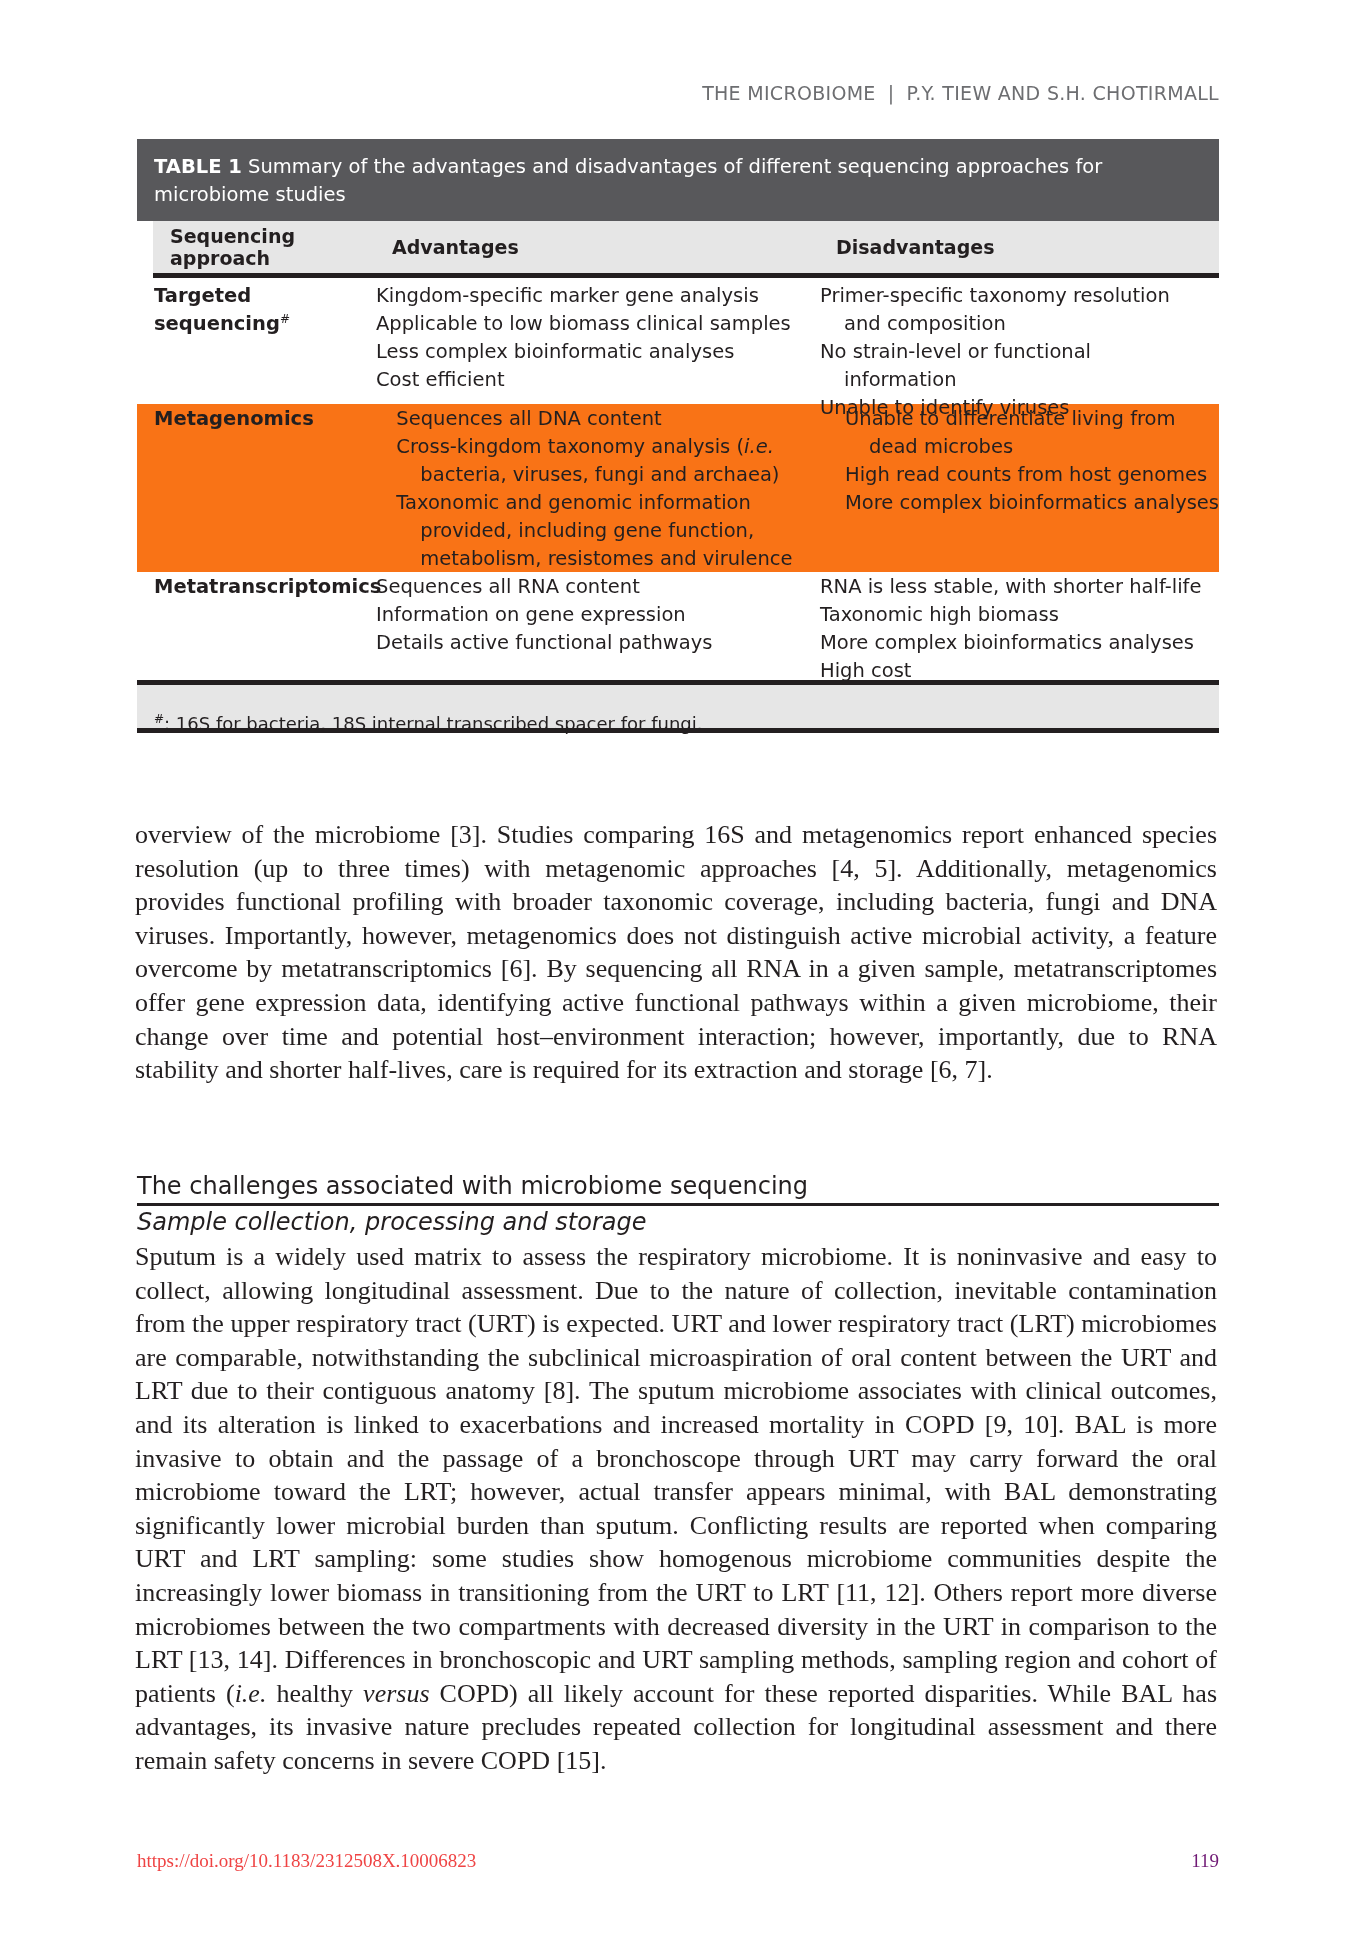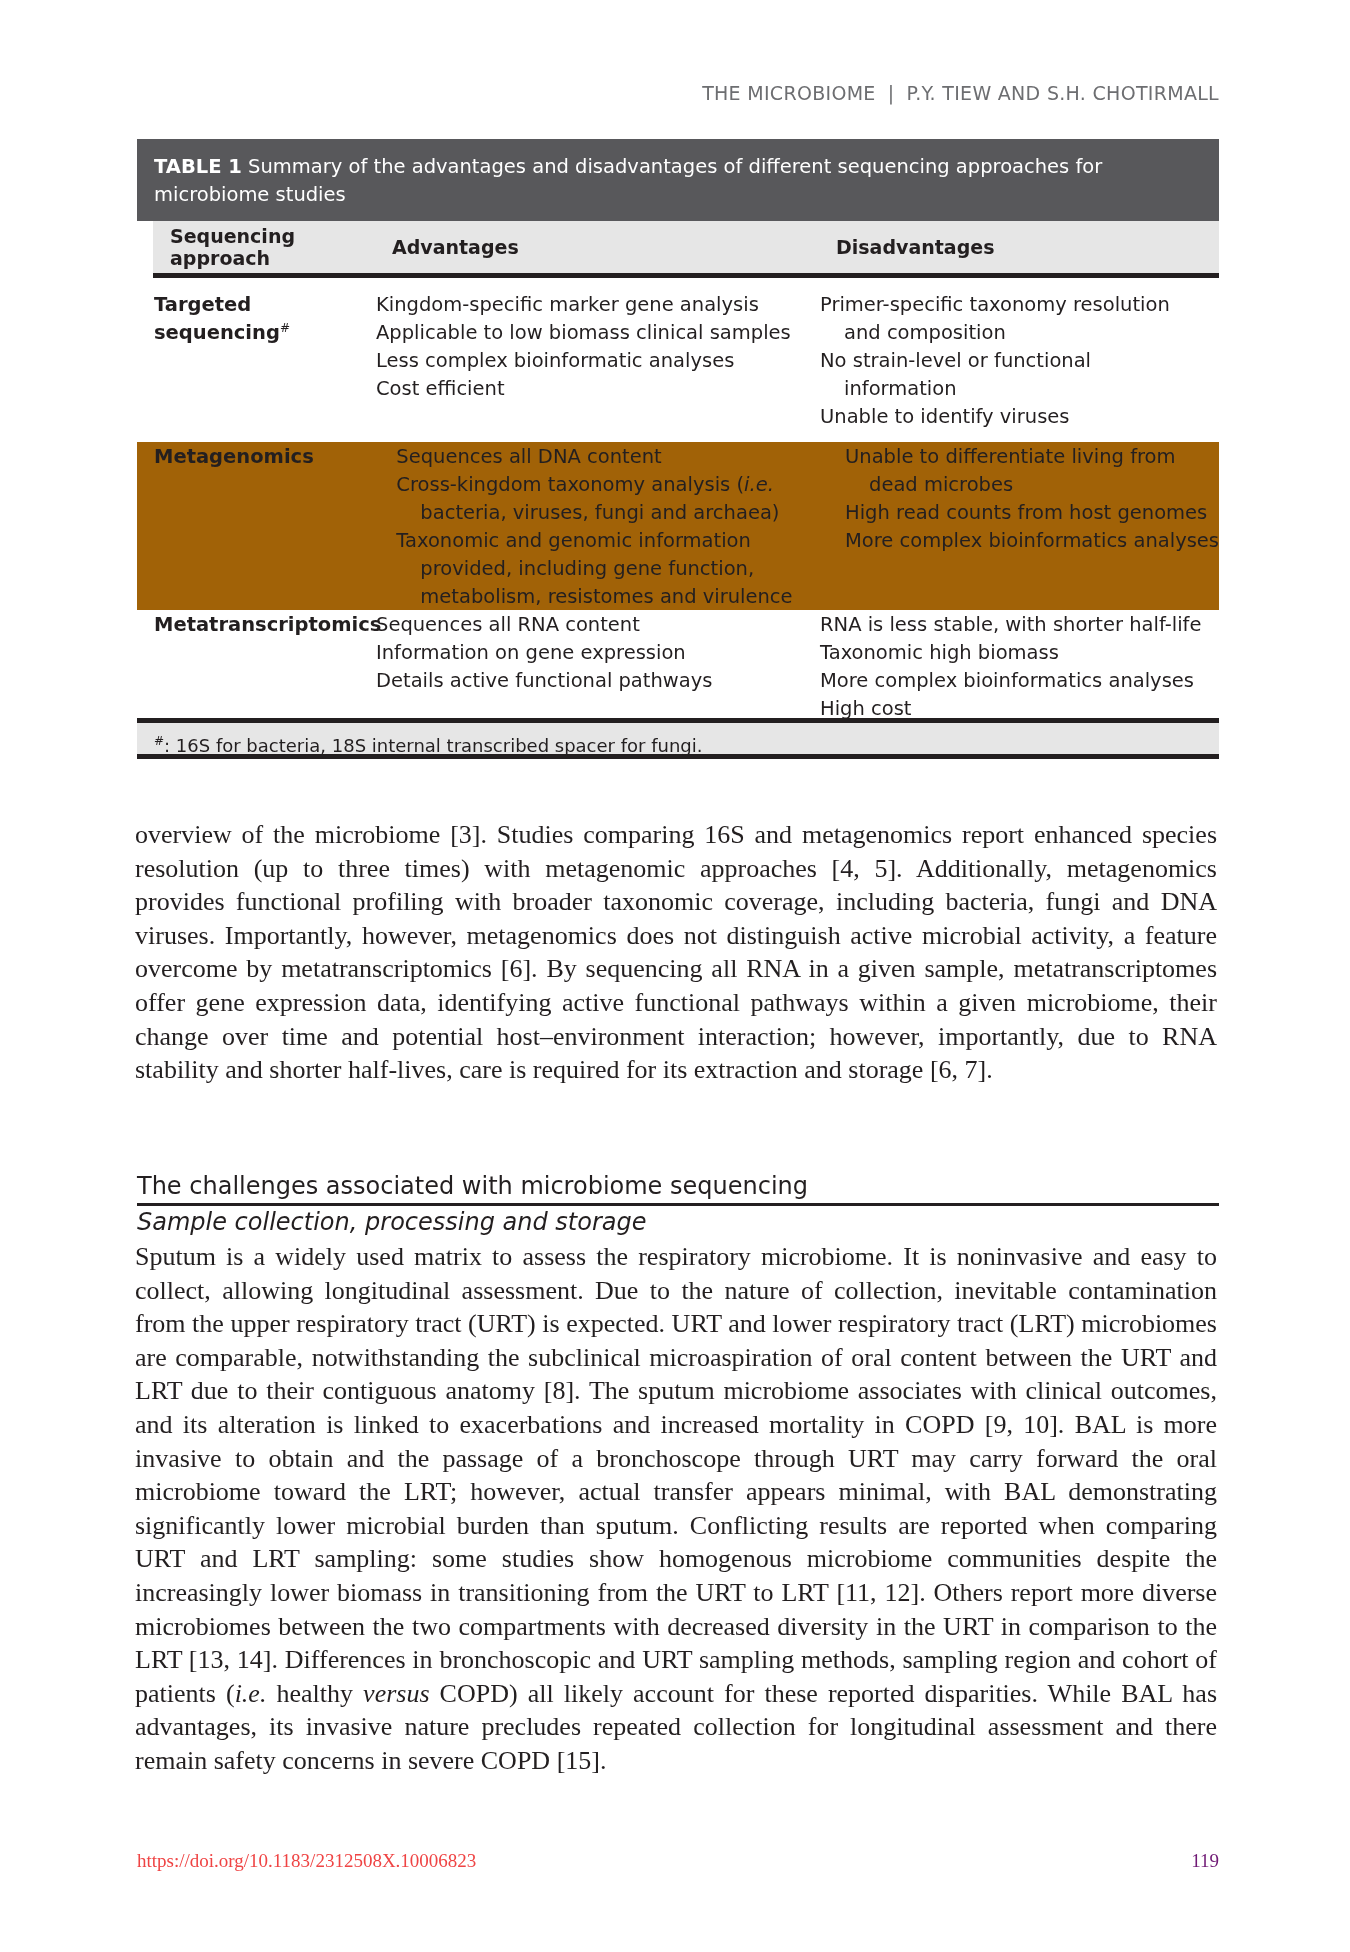--- a/index.html
+++ b/index.html
@@ -17,33 +17,33 @@
   .table-caption {
     background: #58585b; color: #ffffff; font-size: 19.5px; line-height: 28px;
     padding: 14px 21px 13px 17px; height: 55px;
   }
   .table-caption b { font-weight: bold; }
   .col-head-row {
     background: #e6e6e6; height: 52px; display: flex; align-items: center;
     border-bottom: 5px solid #231f20; font-weight: bold; font-size: 19px; margin-left: 16px;
   }
   .row { display: flex; font-size: 19.5px; line-height: 28px; }
-  .row.shaded { background: #a16207; gap: 36px; }
+  .row.shaded { background: #f97316; gap: 36px; }
   .c1 { width: 239px; padding-left: 17px; box-sizing: border-box; font-weight: bold; }
   .c2 { width: 444px; padding-left: 0; box-sizing: border-box; }
   .c3 { flex: 1; box-sizing: border-box; }
   .col-head-row .c1, .col-head-row .c2, .col-head-row .c3 { font-weight: bold; }
   .line { display: block; white-space: nowrap; }
   .line.indent { padding-left: 24px; }
   .sup { font-size: 12px; vertical-align: super; line-height: 0; font-weight: normal; }
-  .r1 { padding-top: 13px; height: 164px; box-sizing: border-box; }
+  .r1 { padding-top: 4px; height: 126px; box-sizing: border-box; }
   .r2 { padding-top: 1px; height: 168px; box-sizing: border-box; }
   .r3 { padding-top: 1px; height: 113px; box-sizing: border-box; border-bottom: 5px solid #231f20; }
   .footnote {
-    background: #e6e6e6; height: 36px; box-sizing: border-box; padding: 12px 17px 0 17px;
+    background: #e6e6e6; height: 48px; box-sizing: border-box; padding: 28px 17px 0 17px;
     font-size: 18px; border-bottom: 5px solid #231f20;
   }
 
   .body-text {
     position: absolute; left: 135px; width: 1082px; font-size: 26px; line-height: 33.6px;
     text-align: justify; color: #231f20;
   }
   .para1 { top: 818px; }
   .section-heading {
     position: absolute; left: 137px; top: 1172px; width: 1082px; font-size: 24px;

